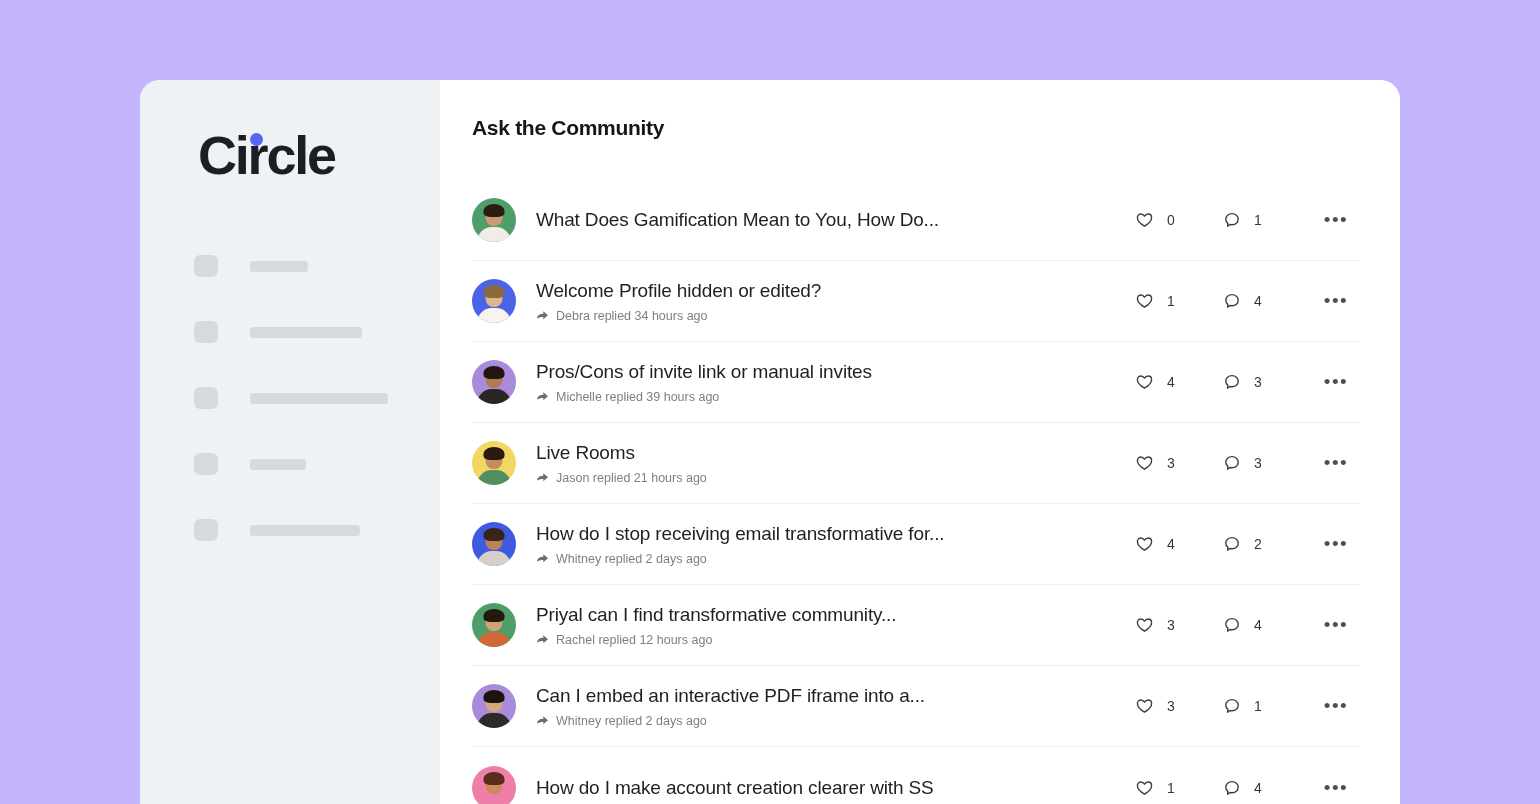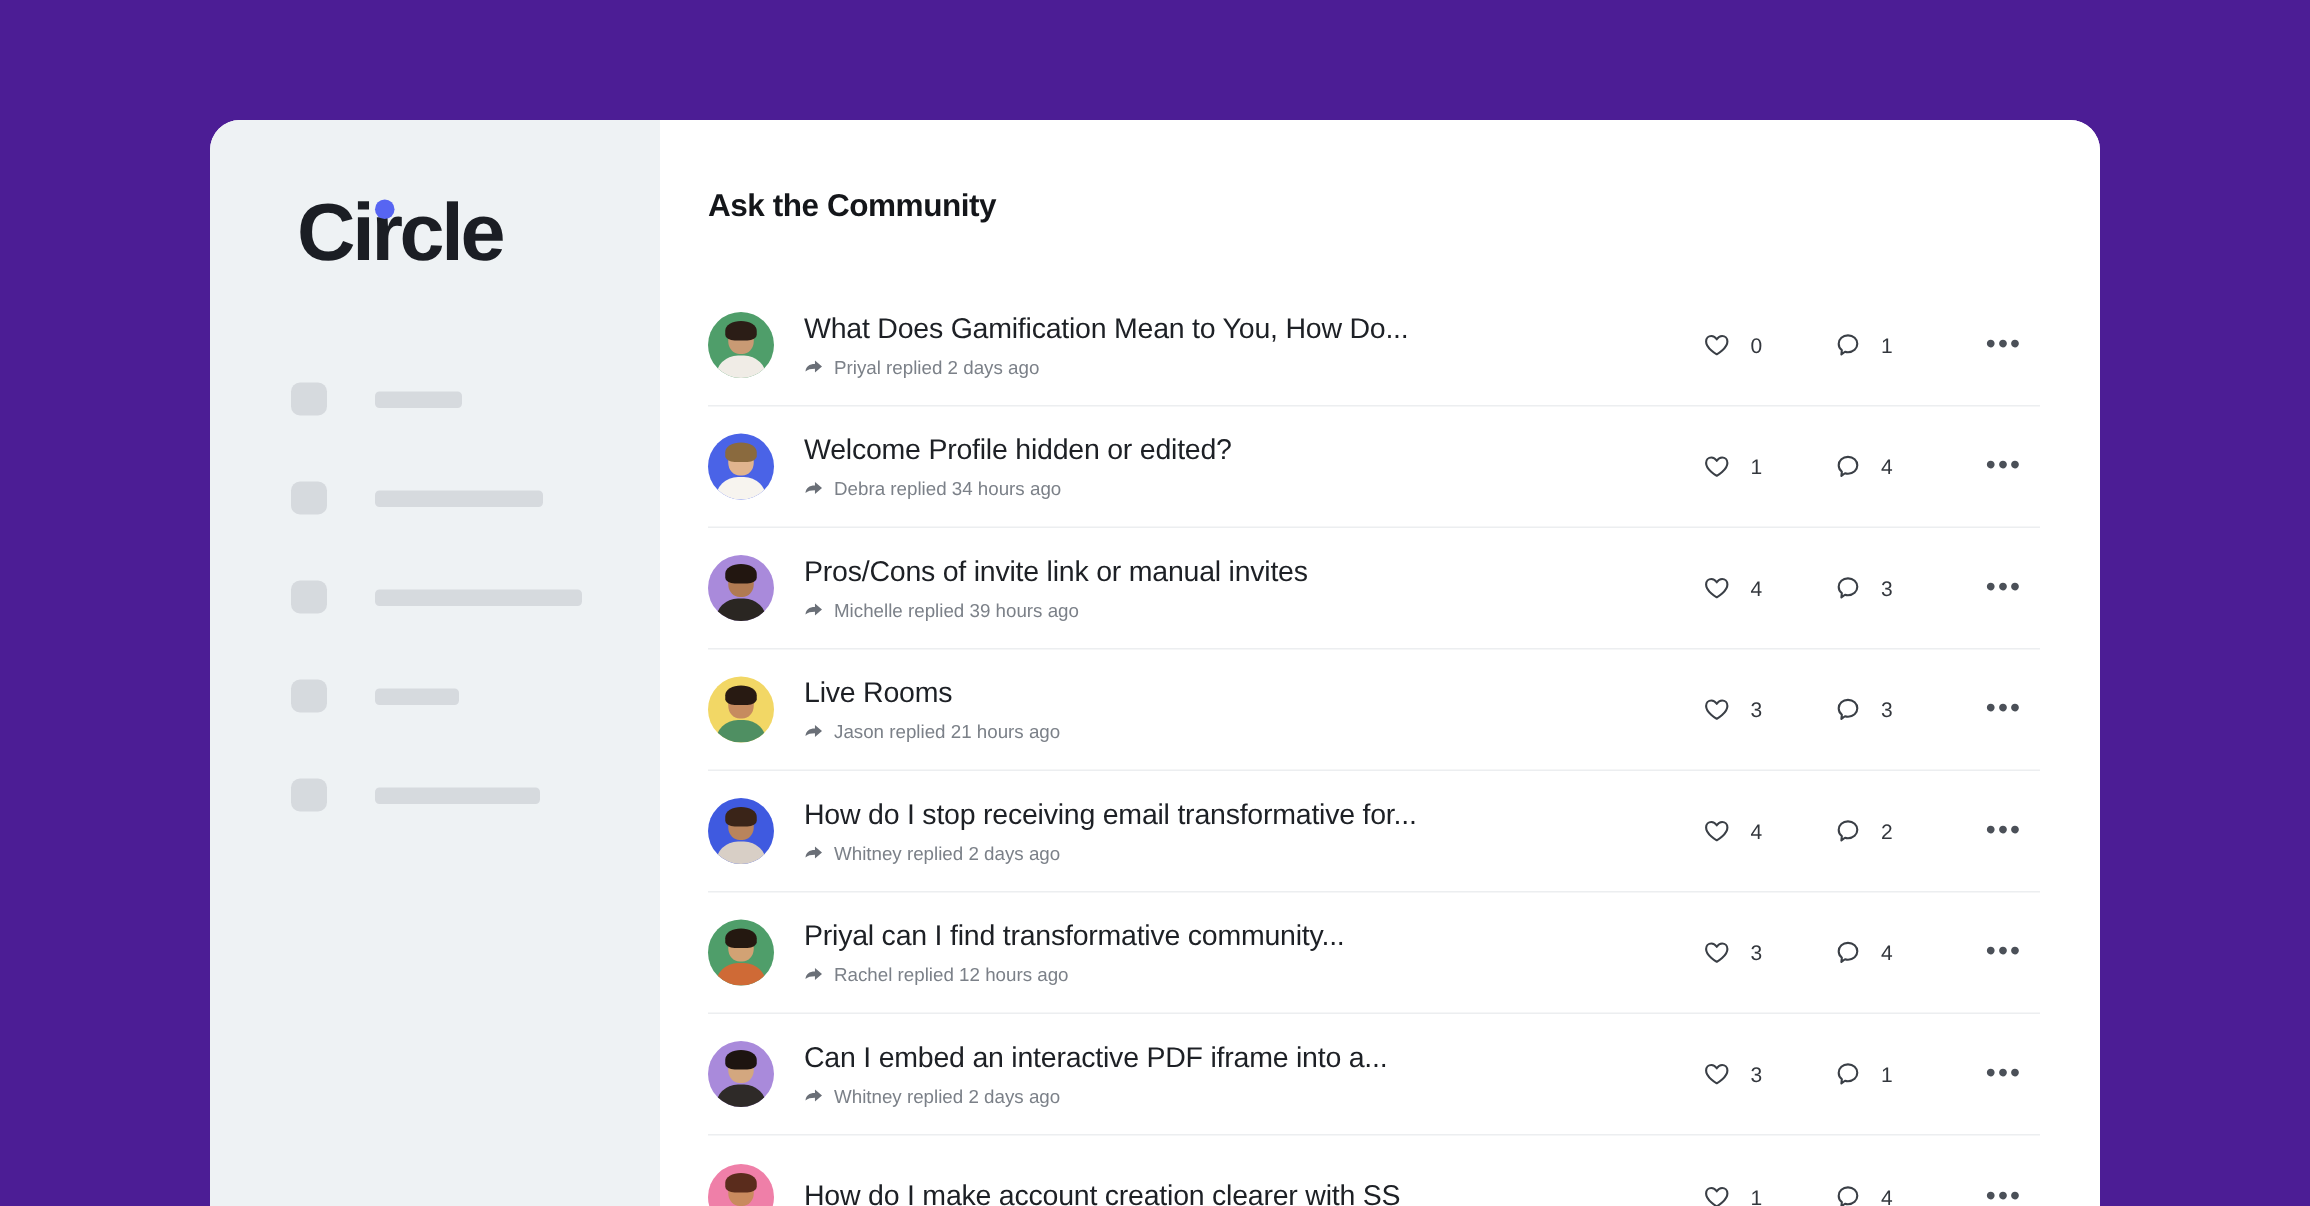--- a/index.html
+++ b/index.html
@@ -2,21 +2,21 @@
 <html><head>
 <meta charset="utf-8">
 <style>
   * { margin:0; padding:0; box-sizing:border-box; }
   html, body {
     width:1540px; height:804px;
     overflow:hidden;
     font-family:"Liberation Sans", sans-serif;
     background:#93a3f7;
   }
-  #app { position:relative; width:1540px; height:804px; background:#4c1d95; }
+  #app { position:relative; width:1540px; height:804px; background:#c4b5fd; }
 
   
   .card {
     position:absolute; left:140px; top:80px;
     width:1260px; height:740px;
     border-radius:20px 20px 0 0;
     background:#ffffff;
     overflow:hidden;
     display:flex;
   }
@@ -39,21 +39,21 @@
   }
   .skeletons { position:absolute; left:54px; top:175px; width:230px; }
   .sk-item { display:flex; align-items:center; height:22px; margin-bottom:44px; }
   .sk-box { width:24px; height:22px; border-radius:6px; background:#d6dade; flex:0 0 24px; }
   .sk-bar { height:11px; border-radius:3px; background:#d6dade; margin-left:32px; }
 
   
   .main { flex:1; position:relative; background:#fff; padding:0 40px 0 32px; }
   .page-title {
     font-size:21px; font-weight:bold; color:#14161a;
-    letter-spacing:-0.3px; margin-top:46px; margin-left:0;
+    letter-spacing:-0.3px; margin-top:36px; margin-left:0;
   }
 
   .list { margin-top:40px; }
   .row {
     display:flex; align-items:center;
     height:81px;
     border-bottom:1px solid #eceef0;
     width:888px;
   }
   .row:last-child { border-bottom:none; }
@@ -144,28 +144,20 @@
       <div class="page-title">Ask the Community</div>
       <div class="list">
           <div class="row">
             <div class="avatar" style="background: rgb(79, 158, 106);">
               <span class="body" style="background: rgb(240, 236, 230);"></span>
               <span class="head" style="background: rgb(201, 154, 116);"></span>
               <span class="hair" style="background: rgb(43, 29, 22);"></span>
             </div>
             <div class="row-text">
               <div class="row-title">What Does Gamification Mean to You, How Do...</div>
-              <div class="row-meta">
-                <span class="reply-icon">
-                  <svg width="13" height="11" viewBox="0 0 13 11" fill="none">
-                    <path d="M1 8.6C1.3 5.4 3.4 3.7 7.3 3.7V1.3L12 5.3L7.3 9.3V6.9C4.5 6.9 2.6 7.4 1 8.6Z" fill="#6a6f77"></path>
-                  </svg>
-                </span>
-                <span>Priyal replied 2 days ago</span>
-              </div>
             </div>
             <div class="stats">
               <div class="stat">
                 <span style="display: inline-flex; margin-right: 7px;">
                   <svg width="17" height="16" viewBox="0 0 17 16" fill="none">
                     <path d="M8.5 14.2C8.5 14.2 1.4 10.2 1.4 5.6C1.4 3.5 3 2 4.9 2C6.3 2 7.6 2.8 8.5 4.2C9.4 2.8 10.7 2 12.1 2C14 2 15.6 3.5 15.6 5.6C15.6 10.2 8.5 14.2 8.5 14.2Z" stroke="#3a3f46" stroke-width="1.4" stroke-linejoin="round"></path>
                   </svg>
                 </span>
                 <span>0</span>
               </div>

